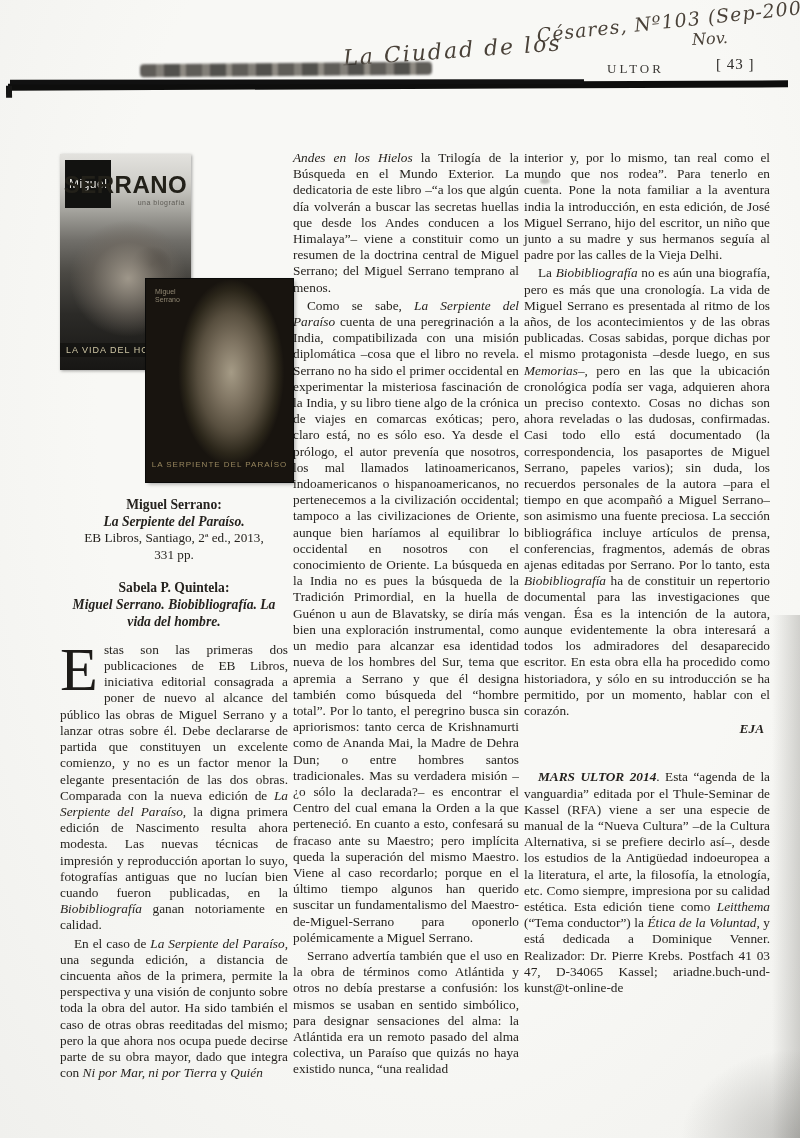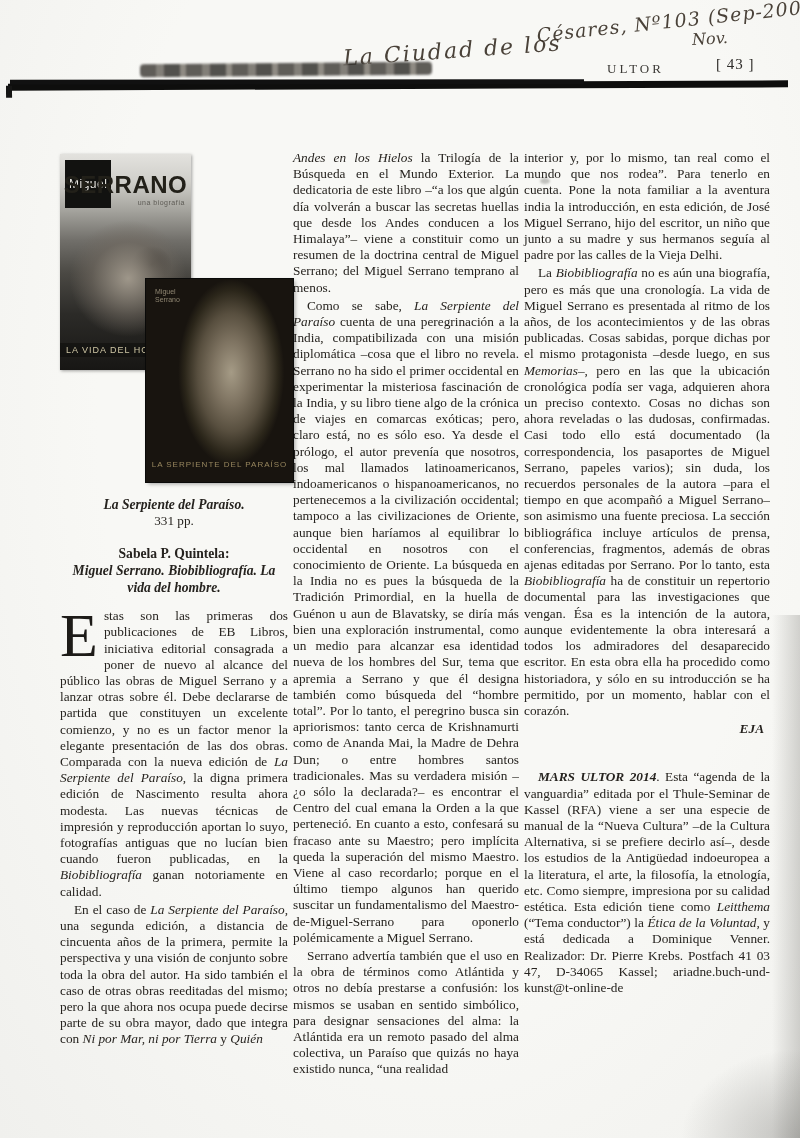--- a/index.html
+++ b/index.html
@@ -95,21 +95,23 @@
           <span class="c1-band">LA VIDA DEL HOMBRE</span>
         </div>
         <div class="cover2">
           <div class="c2-head"></div>
           <span class="c2-top">Miguel Serrano</span>
           <span class="c2-band">LA SERPIENTE DEL PARAÍSO</span>
         </div>
       </div>
 
       <div class="caption">
+        <div class="cap-author">Miguel Serrano:</div>
         <div class="cap-title">La Serpiente del Paraíso.</div>
+        <div class="cap-imprint">EB Libros, Santiago, 2ª ed., 2013,</div>
         <div class="cap-imprint">331 pp.</div>
       </div>
 
       <div class="caption second">
         <div class="cap-author">Sabela P. Quintela:</div>
         <div class="cap-title">Miguel Serrano. Biobibliografía. La vida del hombre.</div>
       </div>
 
       <p class="par first"><span class="dropcap">E</span><span>stas son las primeras dos publicaciones de EB Libros, iniciativa editorial consagrada a poner de nuevo al alcance del público las obras de Miguel Serrano y a lanzar otras sobre él. Debe declararse de partida que constituyen un excelente comienzo, y no es un factor menor la elegante presentación de las dos obras. Comparada con la nueva edición de <i>La Serpiente del Paraíso</i>, la digna primera edición de Nascimento resulta ahora modesta. Las nuevas técnicas de impresión y reproducción aportan lo suyo, fotografías antiguas que no lucían bien cuando fueron publicadas, en la <i>Biobibliografía</i> ganan notoriamente en calidad.</span></p>
       <p class="par indent">En el caso de <i>La Serpiente del Paraíso</i>, una segunda edición, a distancia de cincuenta años de la primera, permite la perspectiva y una visión de conjunto sobre toda la obra del autor. Ha sido también el caso de otras obras reeditadas del mismo; pero la que ahora nos ocupa puede decirse parte de su obra mayor, dado que integra con <i>Ni por Mar, ni por Tierra</i> y <i>Quién</i></p>

